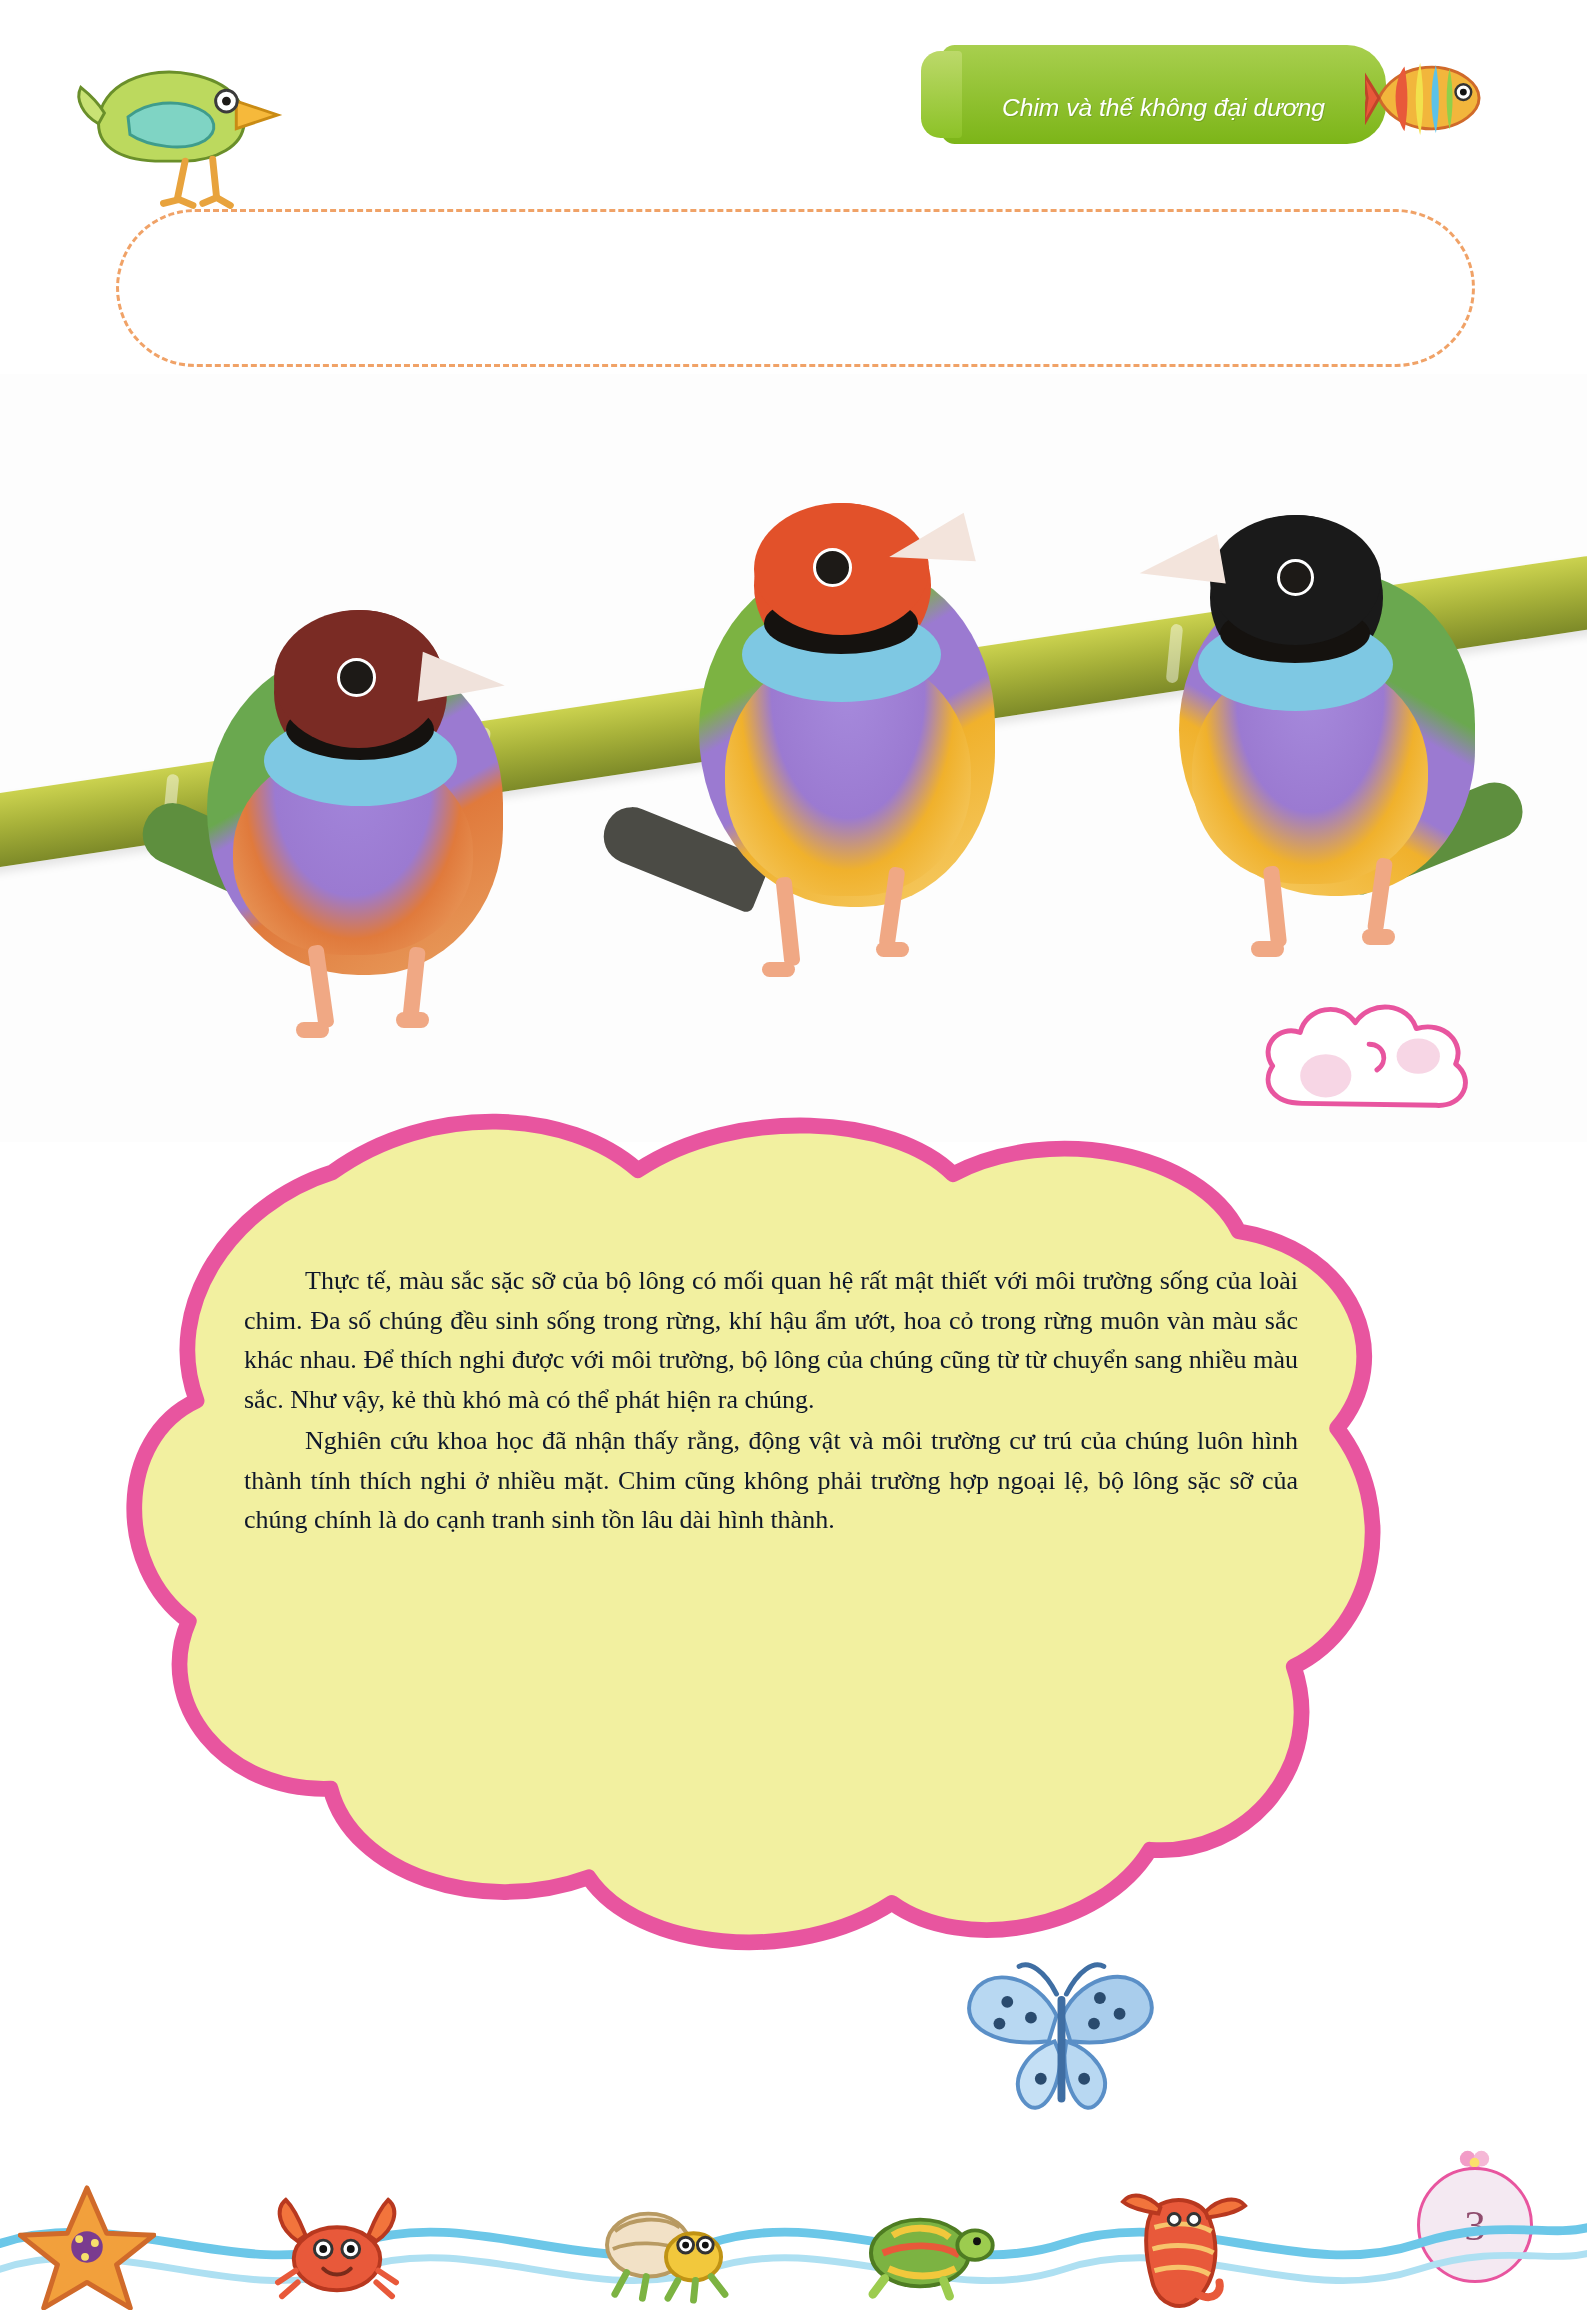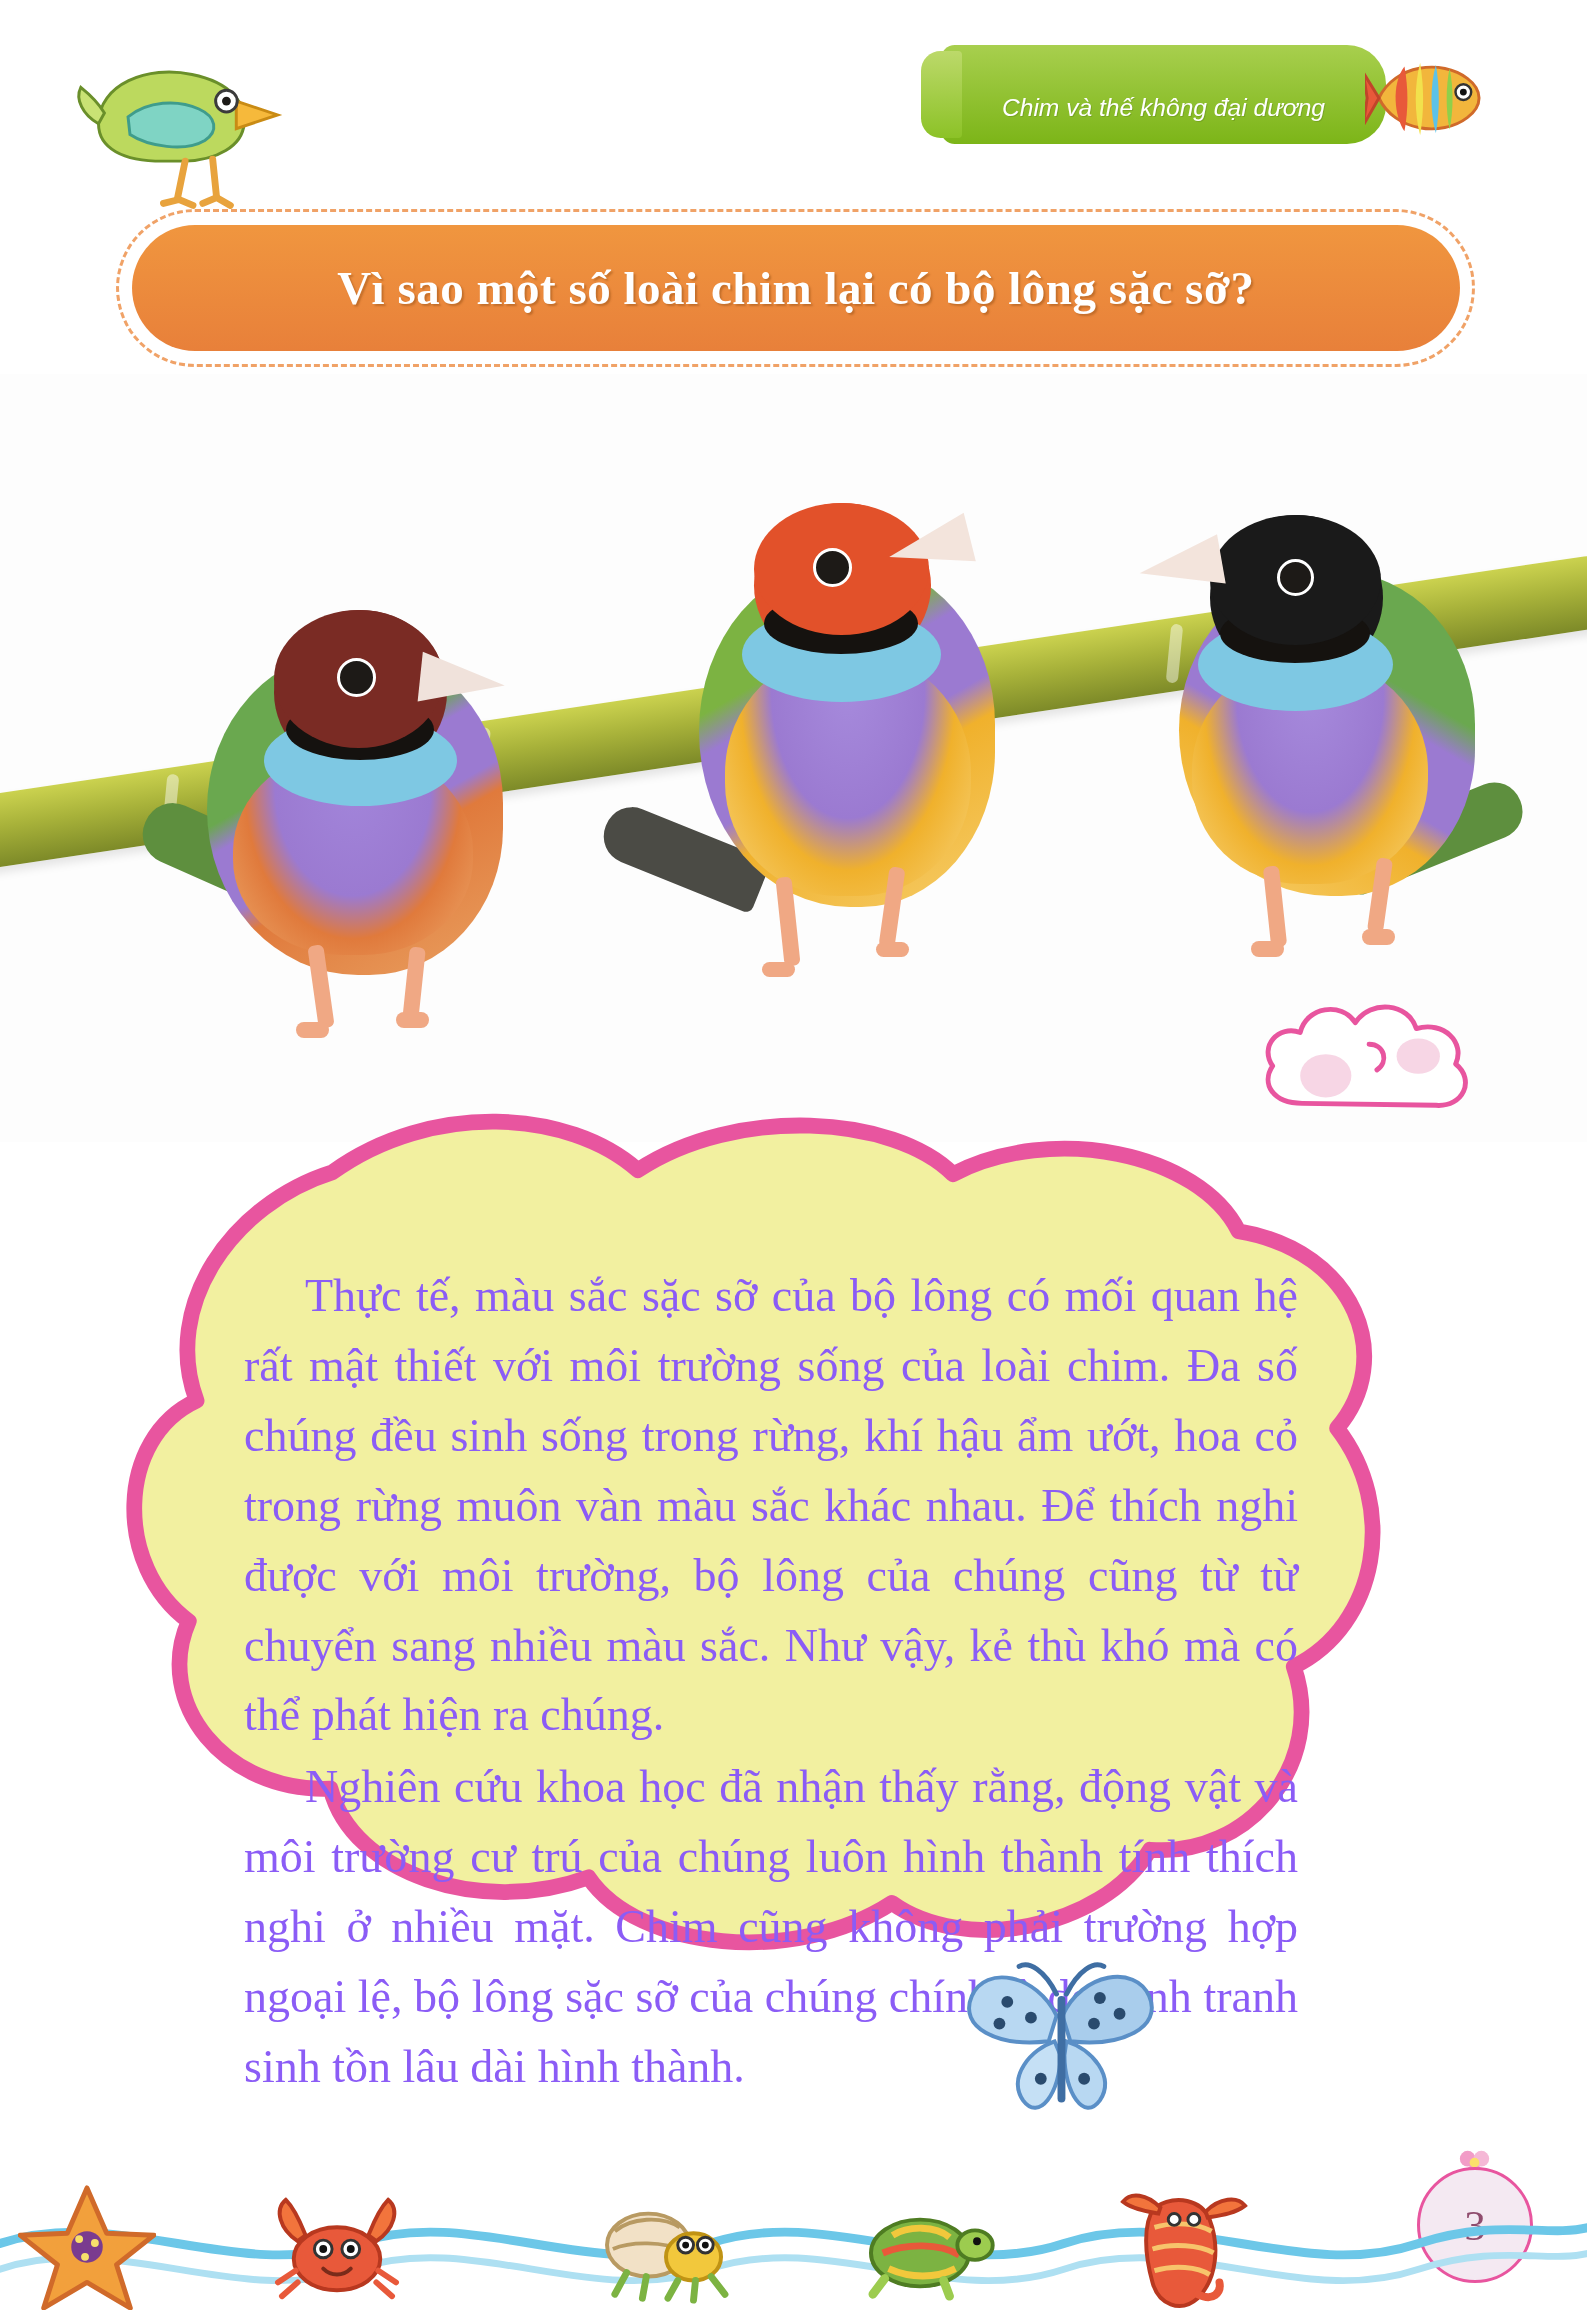--- a/index.html
+++ b/index.html
@@ -203,23 +203,23 @@
   .blob {
     position: absolute;
     left: 106px; top: 1113px;
     width: 1300px; height: 857px;
   }
   .blob-text {
     position: absolute;
     left: 138px;
     top: 148px;
     width: 1054px;
-    font-size: 46px;
+    font-size: 26px;
     line-height: 1.52;
-    color: #8b5cf6;
+    color: #0f172a;
     text-align: justify;
     font-family: "Liberation Serif", serif;
   }
   .blob-text p {
     margin: 0 0 2px 0;
     text-indent: 61px;
   }
 
   
   .butterfly {
@@ -297,23 +297,20 @@
         <path d="M86 24 C90 44 90 66 86 86 C82 68 82 42 86 24 Z" fill="#8fd04a"></path>
         <path d="M14 54 L-2 28 L2 54 L-2 82 Z" fill="#e8593a" stroke="#c0452a" stroke-width="3"></path>
         <circle cx="100" cy="48" r="8" fill="#ffffff" stroke="#333" stroke-width="2.5"></circle>
         <circle cx="100" cy="48" r="3.5" fill="#111"></circle>
       </svg>
     </div>
   </div>
 
   <div class="title-bar-wrap">
     <div class="title-bar-dash"></div>
-    <div class="title-bar">
-      <span class="title-text">Vì sao một số loài chim lại có bộ lông sặc sỡ?</span>
-    </div>
   </div>
 
   <div class="photo">
 
     <div class="branch">
       <div class="node" style="left:197px;"></div>
       <div class="node" style="left:512px;"></div>
       <div class="node" style="left:847px;"></div>
       <div class="node" style="left:1212px;"></div>
     </div>

